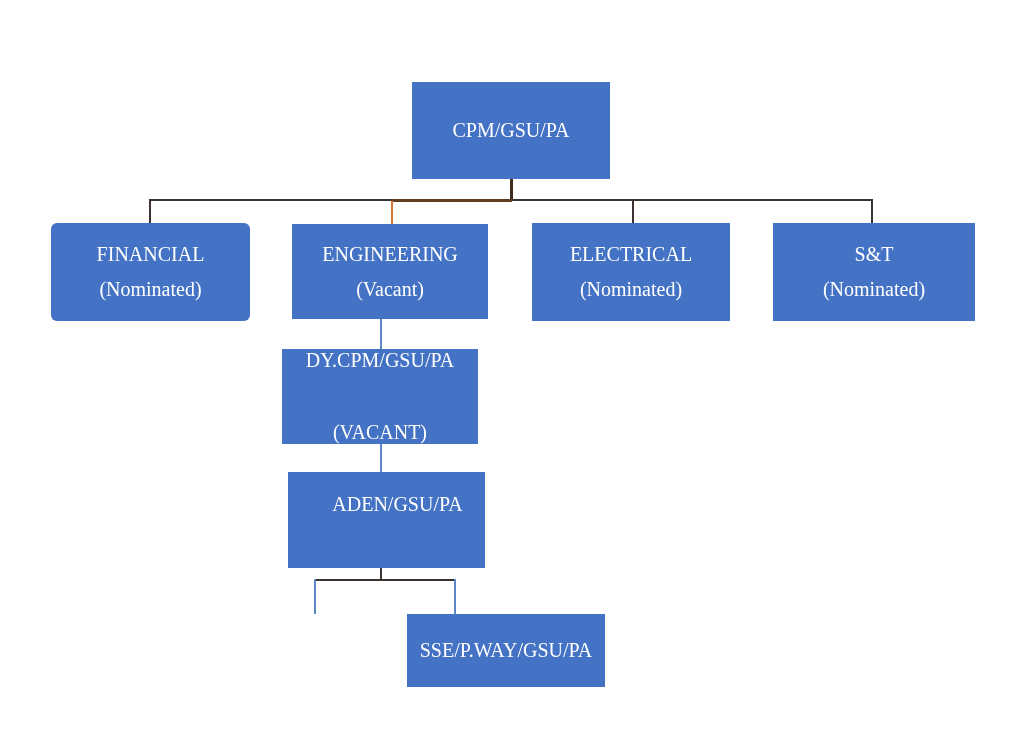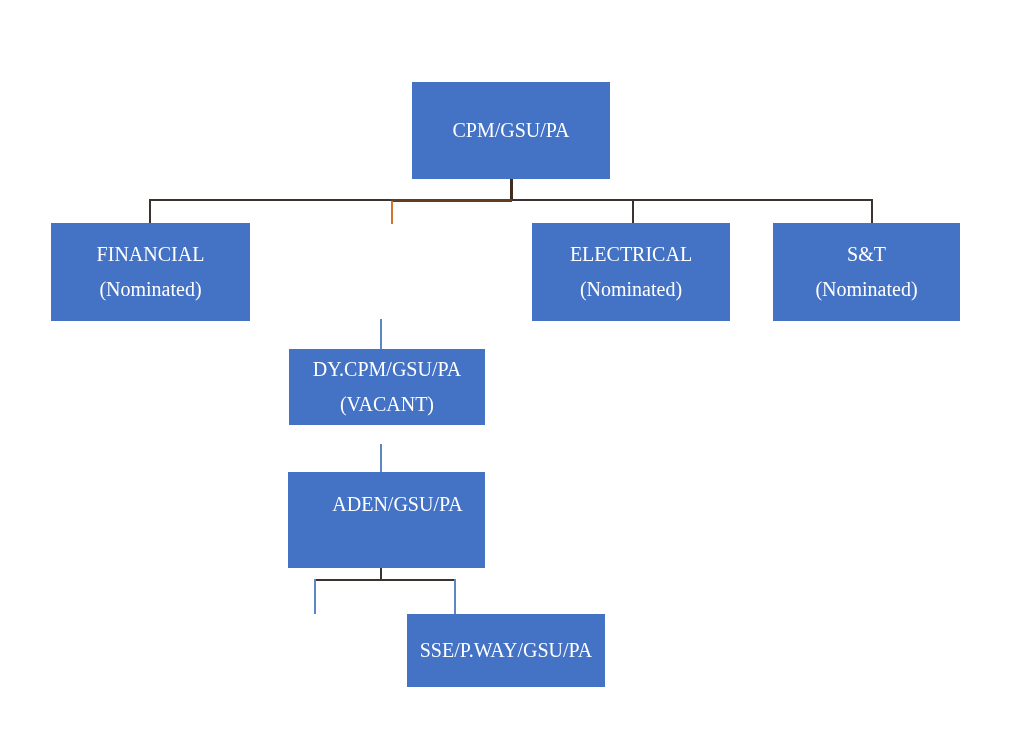--- a/index.html
+++ b/index.html
@@ -22,25 +22,25 @@
     text-align:center;
     font-size:20px;
     line-height:23px;
     box-sizing:border-box;
   }
   .node .sub{margin-top:12px;}
   .line{position:absolute;}
 
   
   #n-cpm        {left:412px;top:61px; width:198px;height:97px;}
-  #n-financial  {left:51px; top:202px;width:199px;height:98px;}
+  #n-financial  {left:51px; top:202px;width:199px;height:98px;border-radius:6px;}
   #n-engineering{left:292px;top:203px;width:196px;height:95px;}
   #n-electrical {left:532px;top:202px;width:198px;height:98px;justify-content:center;}
-  #n-st         {left:773px;top:202px;width:187px;height:98px;}
-  #n-dycpm      {left:289px;top:328px;width:196px;height:76px;}
+  #n-st         {left:773px;top:202px;width:202px;height:98px;}
+  #n-dycpm      {left:282px;top:328px;width:196px;height:95px;justify-content:space-between;}
   #n-aden       {left:288px;top:451px;width:197px;height:96px;padding-bottom:32px;padding-left:22px;}
   #n-ssewks     {left:168px;top:593px;width:197px;height:98px;}
   #n-ssepway    {left:407px;top:593px;width:198px;height:73px;}
 
   
   .dark  {background:#3a3330;}
   .blue  {background:#5b87c5;}
   .orange{background:#d4752f;}
   .brown {background:#613d22;}
   .darkbrown{background:#412d20;}
@@ -82,20 +82,24 @@
 
   <div class="node" id="n-cpm">
     <span>CPM/GSU/PA</span>
   </div>
 
   <div class="node" id="n-financial">
     <span>FINANCIAL</span>
     <span class="sub">(Nominated)</span>
   </div>
 
+  <div class="node" id="n-engineering">
+    <span>ENGINEERING</span>
+    <span class="sub">(Vacant)</span>
+  </div>
 
   <div class="node" id="n-electrical">
     <span>ELECTRICAL</span>
     <span class="sub">(Nominated)</span>
   </div>
 
   <div class="node" id="n-st">
     <span>S&amp;T</span>
     <span class="sub">(Nominated)</span>
   </div>

